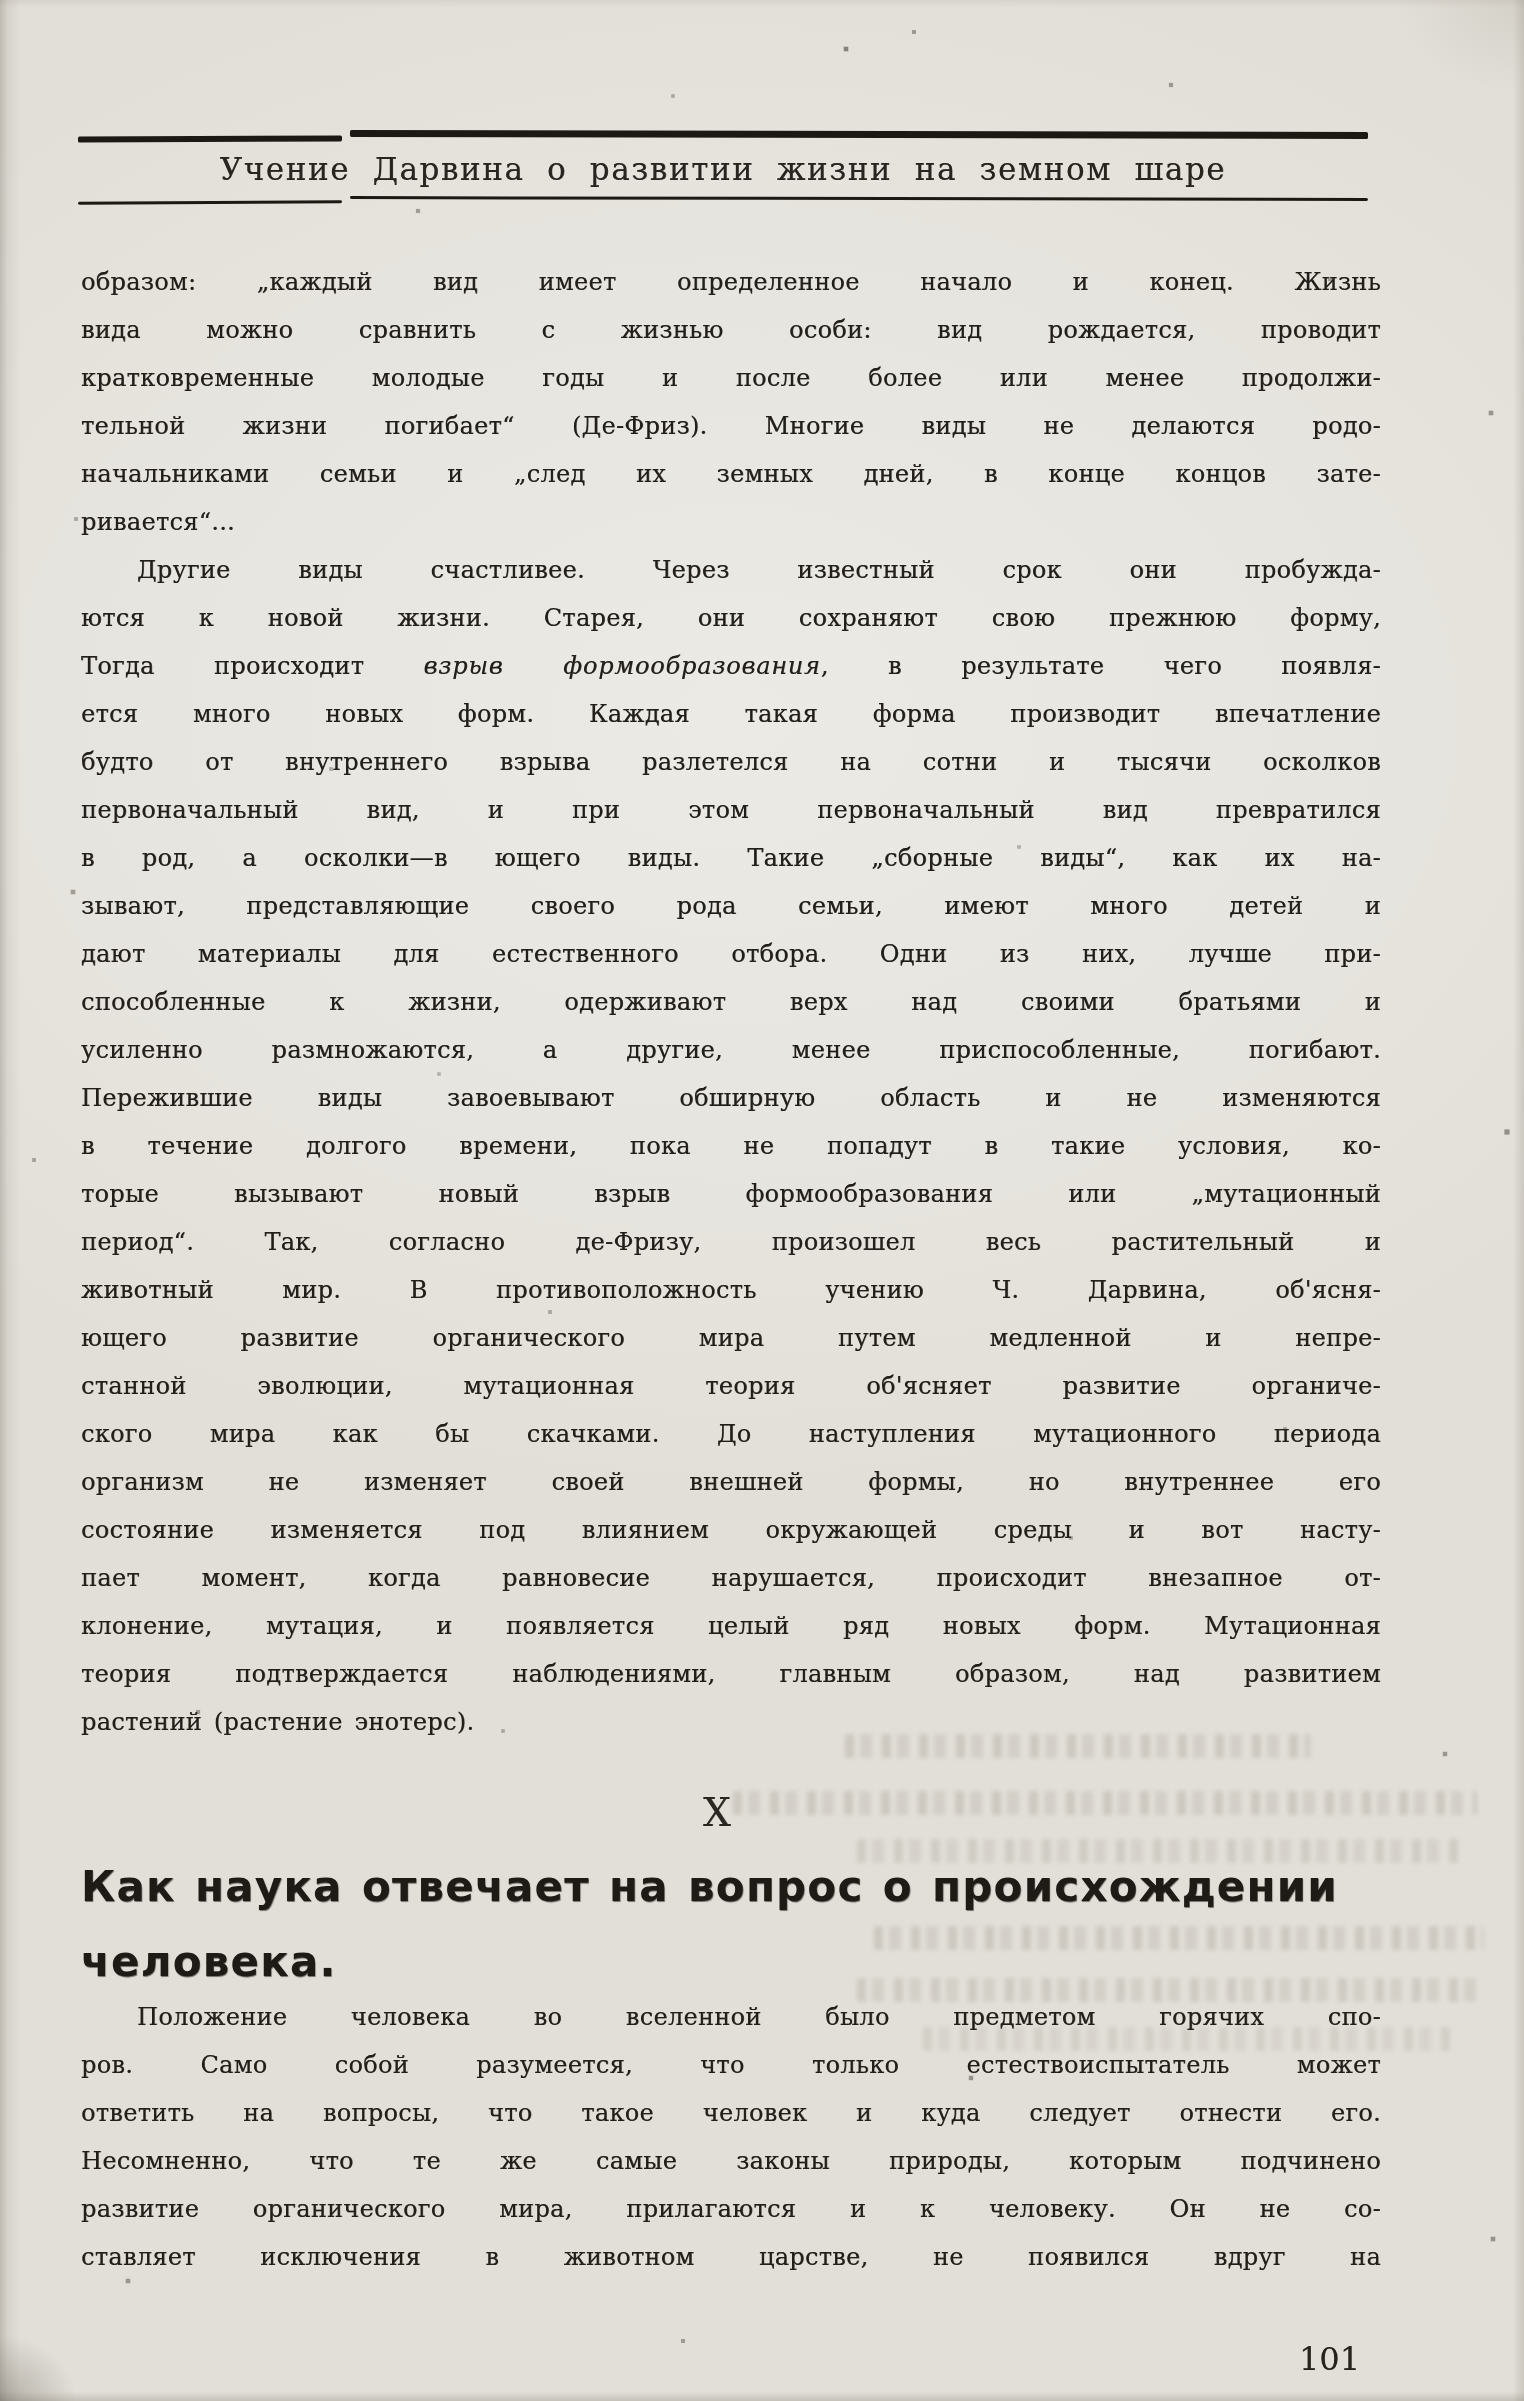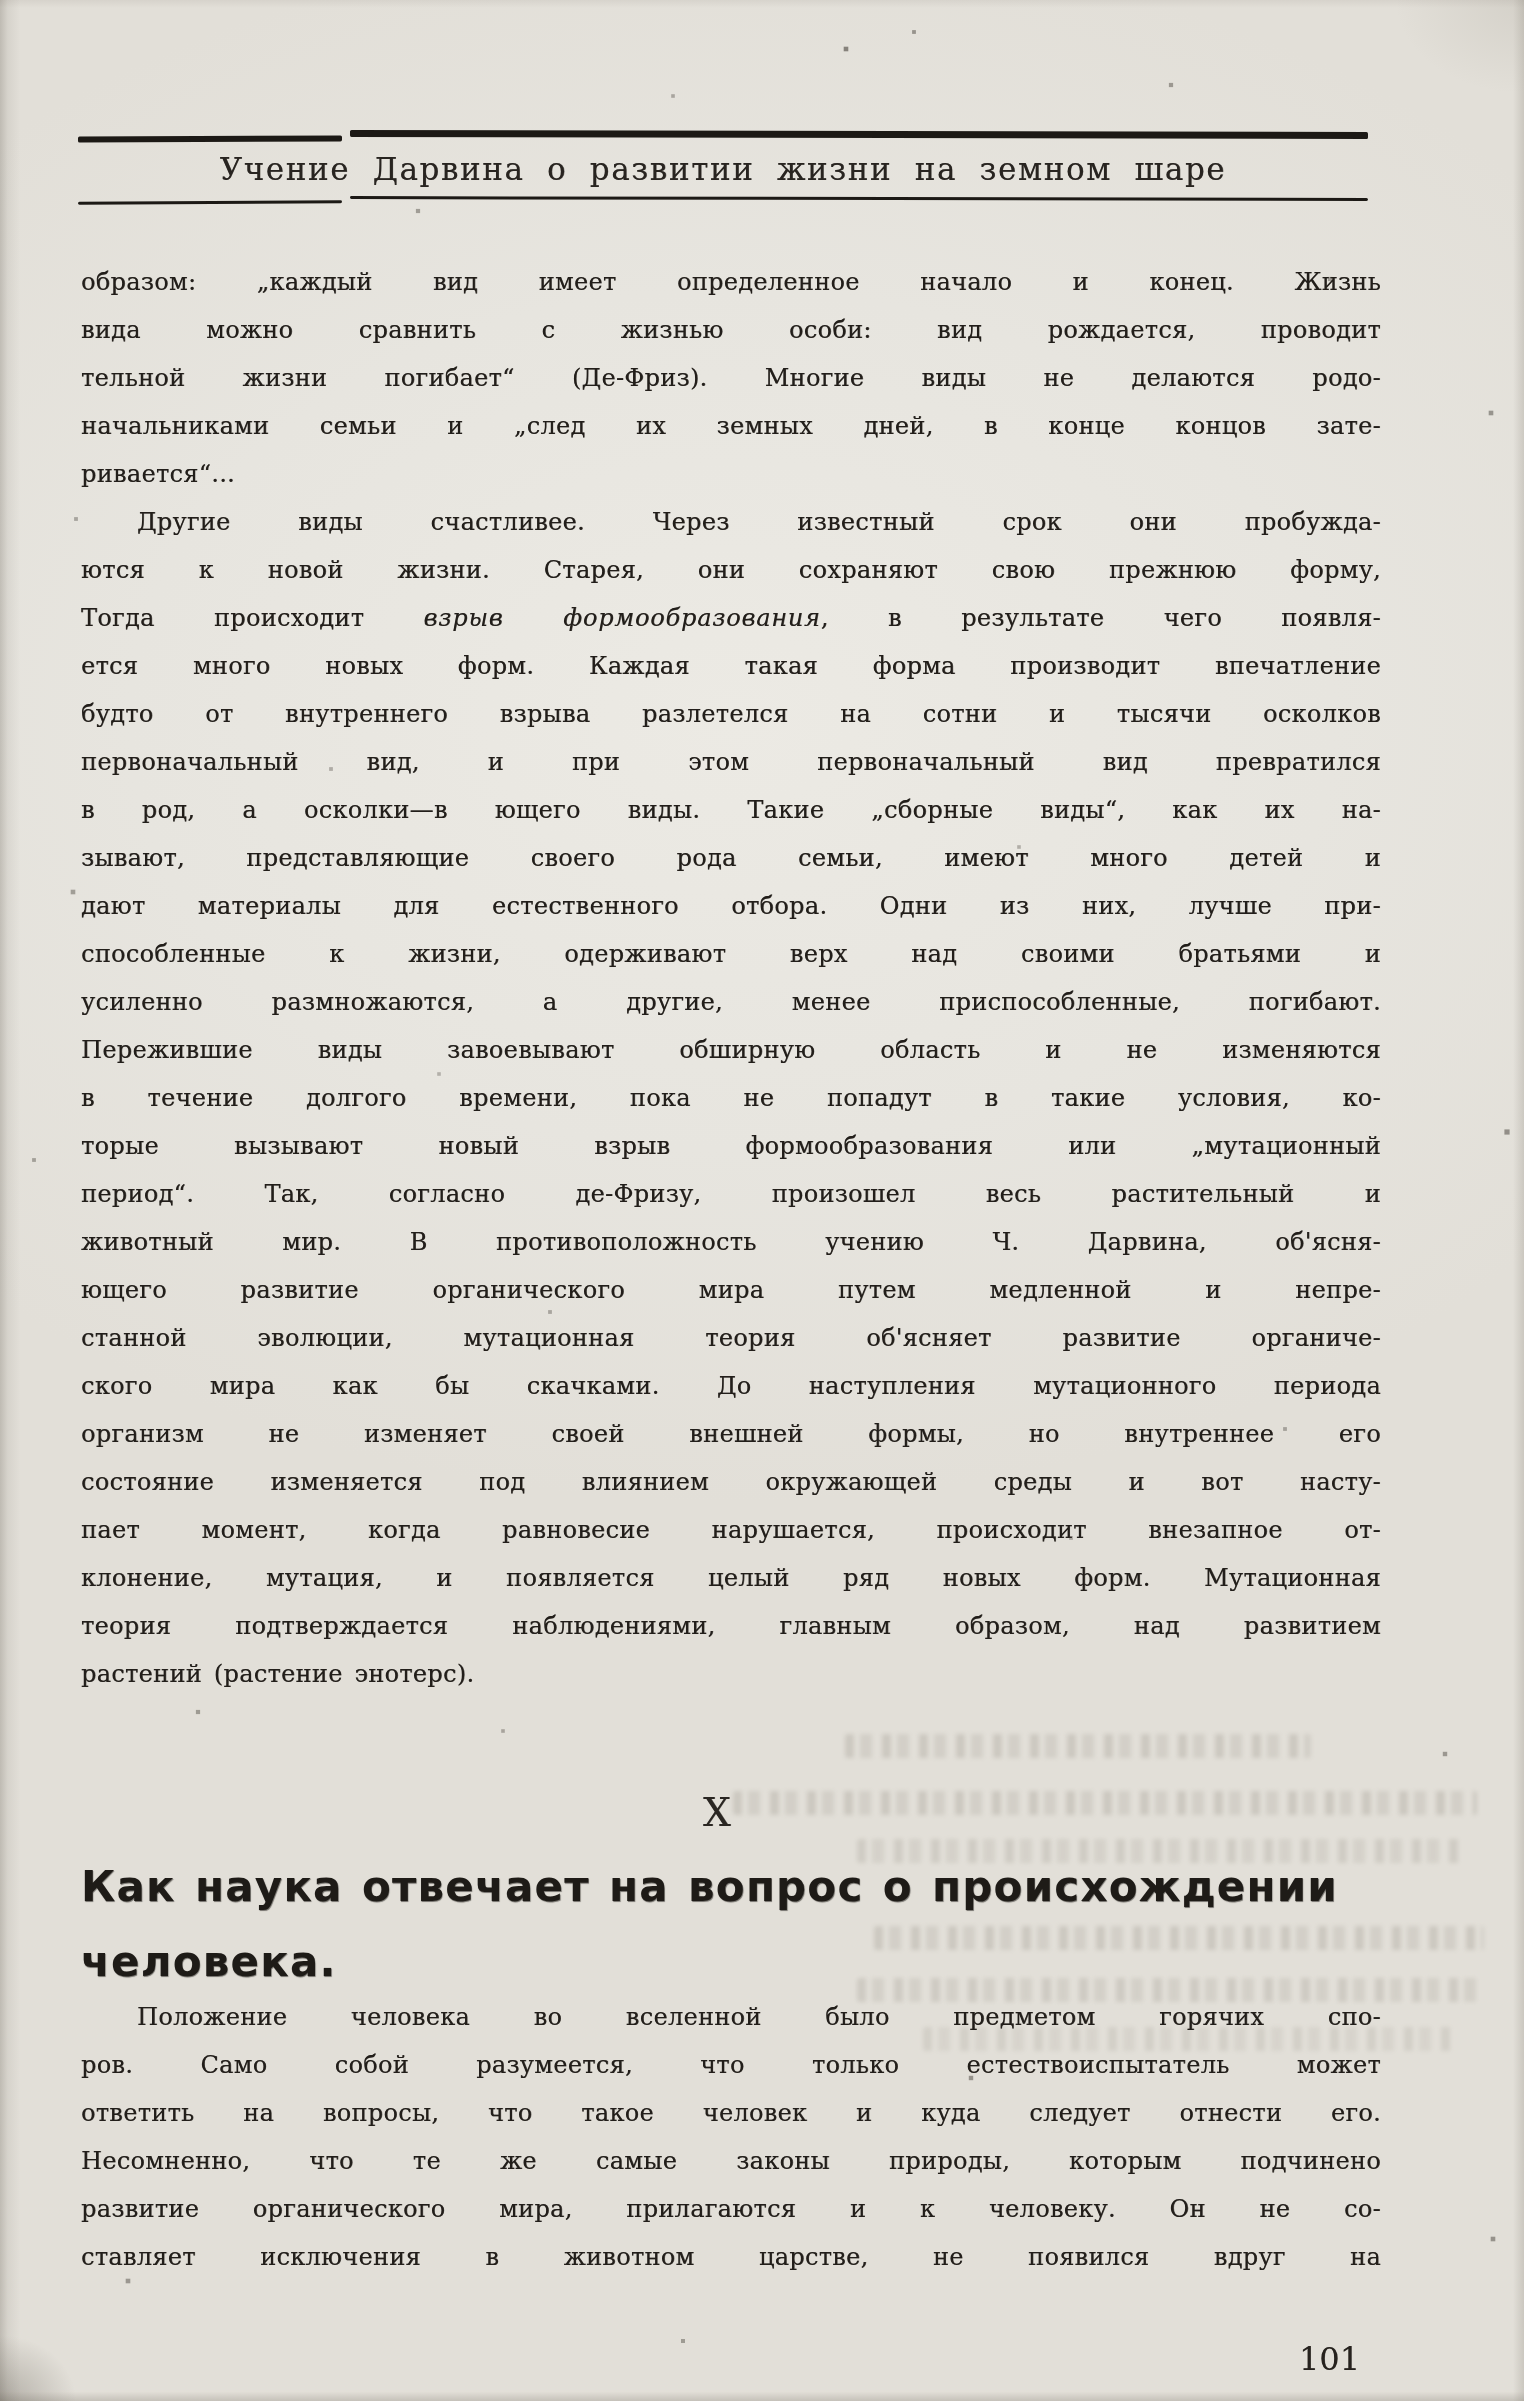--- a/index.html
+++ b/index.html
@@ -99,20 +99,21 @@
 
   <div id="rule-thick-a" class="rule"></div>
   <div id="rule-thick-b" class="rule"></div>
   <div id="running-header">Учение Дарвина о развитии жизни на земном шаре</div>
   <div id="rule-thin-a" class="rule"></div>
   <div id="rule-thin-b" class="rule"></div>
 
   <div id="flow-1" class="flow">
       <div class="tline">образом: „каждый вид имеет определенное начало и конец. Жизнь</div>
       <div class="tline">вида можно сравнить с жизнью особи: вид рождается, проводит</div>
+      <div class="tline">кратковременные молодые годы и после более или менее продолжи-</div>
       <div class="tline">тельной жизни погибает“ (Де-Фриз). Многие виды не делаются родо-</div>
       <div class="tline">начальниками семьи и „след их земных дней, в конце концов зате-</div>
       <div class="tline last">ривается“...</div>
       <div class="tline indent">Другие виды счастливее. Через известный срок они пробужда-</div>
       <div class="tline">ются к новой жизни. Старея, они сохраняют свою прежнюю форму,</div>
       <div class="tline"><span>Тогда происходит </span><span class="it">взрыв формообразования</span><span>, в результате чего появля-</span></div>
       <div class="tline">ется много новых форм. Каждая такая форма производит впечатление</div>
       <div class="tline">будто от внутреннего взрыва разлетелся на сотни и тысячи осколков</div>
       <div class="tline">первоначальный вид, и при этом первоначальный вид превратился</div>
       <div class="tline">в род, а осколки—в ющего виды. Такие „сборные виды“, как их на-</div>

